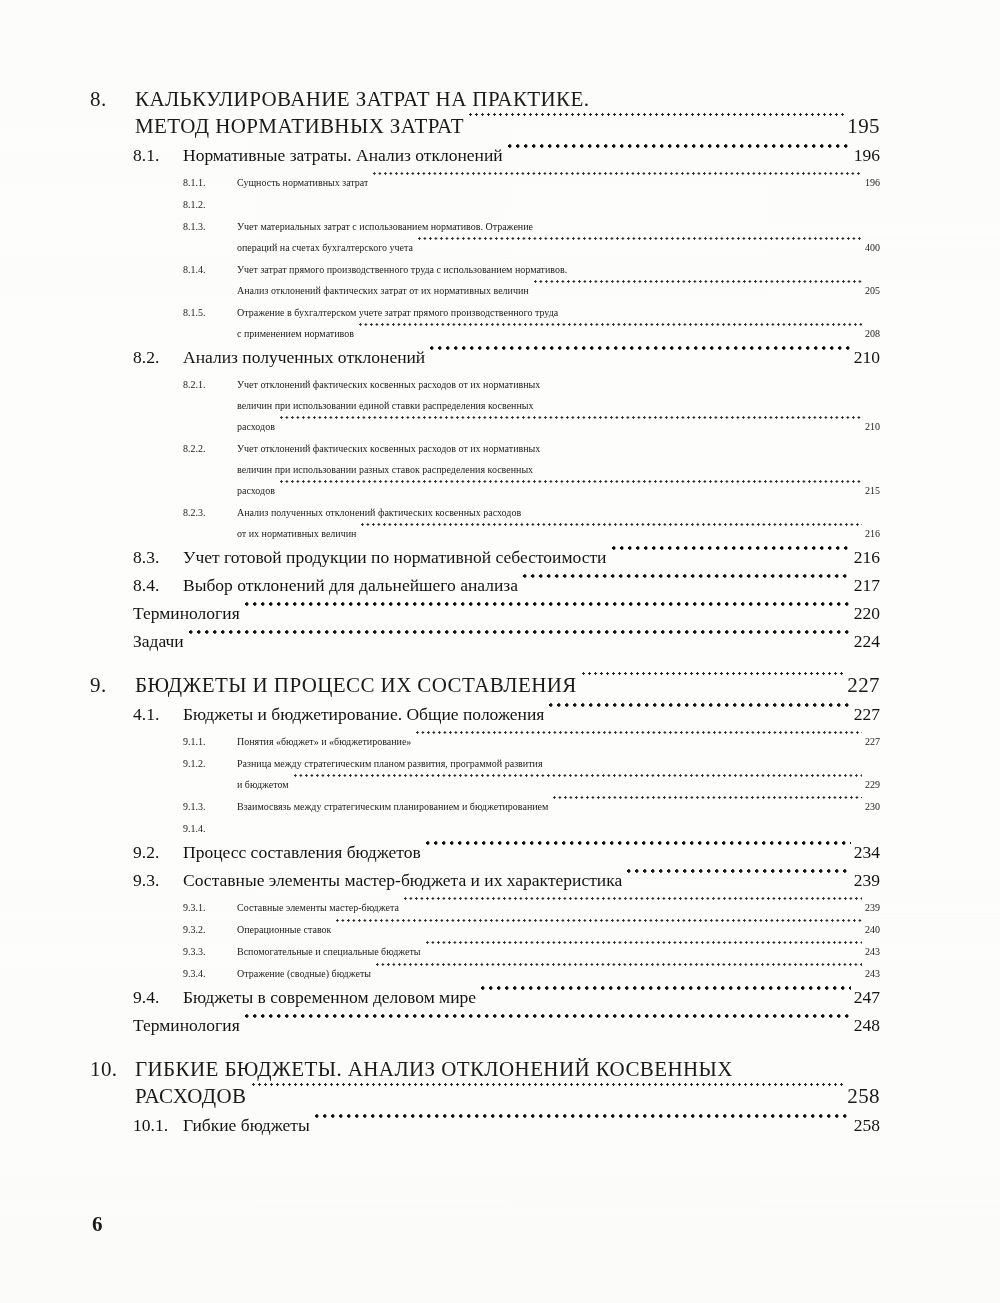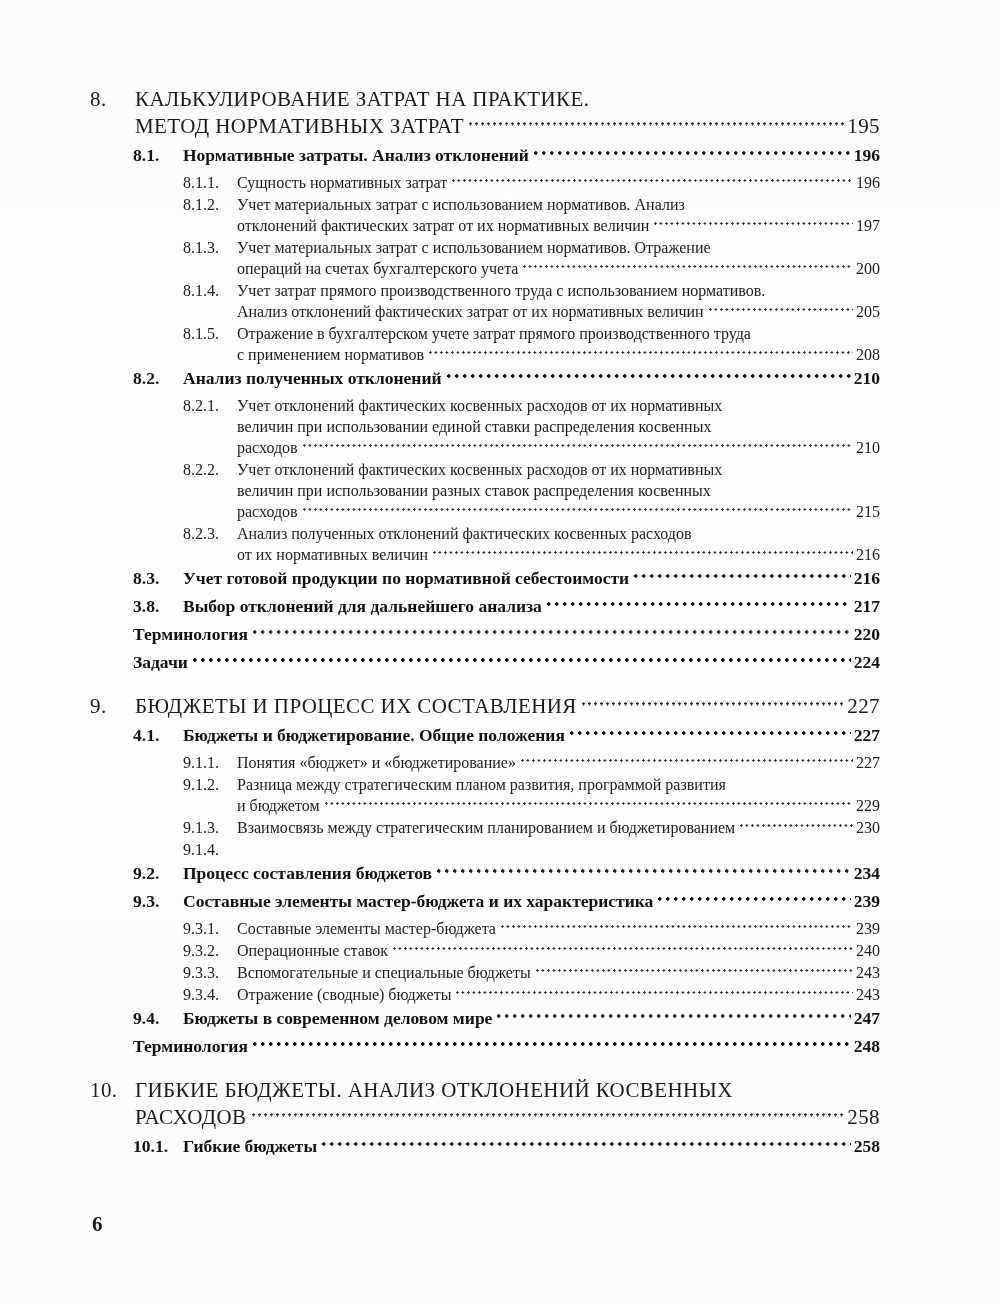--- a/index.html
+++ b/index.html
@@ -29,42 +29,42 @@
     line-height: 27px;
     letter-spacing: 0.4px;
     margin-top: 20px;
     margin-bottom: 4px;
     color: #1a1a1a;
   }
   .entry:first-child { margin-top: 0; }
   .level-chapter .num { width: 45px; }
 
   .level-section {
-    font-weight: bold;
+    font-weight: normal;
     font-size: 17.5px;
     line-height: 22px;
     padding-left: 43px;
     margin-top: 2px;
     margin-bottom: 6px;
     color: #121212;
   }
   .level-section .num { width: 50px; }
 
   .level-sub {
-    font-size: 16px;
+    font-size: 10px;
     line-height: 21px;
     padding-left: 93px;
     margin-top: 1px;
     margin-bottom: 1px;
     color: #1c1c1c;
   }
   .level-sub .num { width: 54px; }
 
   .line { display: block; }
-  .line.last { display: flex; align-items: center; }
+  .line.last { display: flex; align-items: flex-start; }
   .txt { white-space: nowrap; flex: 0 1 auto; overflow: hidden; }
   .pg { flex: 0 0 auto; white-space: nowrap; }
 
   .leader {
     flex: 1 1 auto;
     min-width: 14px;
     height: 3px;
     margin: 0 3px 4px 5px;
     background-image: radial-gradient(circle at 1.4px 1.5px, #2d2d2d 1.05px, rgba(0,0,0,0) 1.35px);
     background-size: 5.5px 3px;
@@ -123,37 +123,29 @@
         <div class="body">
           <div class="line last">
             <span class="txt">Сущность нормативных затрат</span>
             <span class="leader"></span>
             <span class="pg">196</span>
           </div>
         </div>
       </div>
       <div class="entry level-sub">
         <span class="num">8.1.2.</span>
-        <div class="body">
-          <div class="line"><span class="txt">Учет материальных затрат с использованием нормативов. Анализ</span></div>
-          <div class="line last">
-            <span class="txt">отклонений фактических затрат от их нормативных величин</span>
-            <span class="leader"></span>
-            <span class="pg">197</span>
-          </div>
-        </div>
       </div>
       <div class="entry level-sub">
         <span class="num">8.1.3.</span>
         <div class="body">
           <div class="line"><span class="txt">Учет материальных затрат с использованием нормативов. Отражение</span></div>
           <div class="line last">
             <span class="txt">операций на счетах бухгалтерского учета</span>
             <span class="leader"></span>
-            <span class="pg">200</span>
+            <span class="pg">400</span>
           </div>
         </div>
       </div>
       <div class="entry level-sub">
         <span class="num">8.1.4.</span>
         <div class="body">
           <div class="line"><span class="txt">Учет затрат прямого производственного труда с использованием нормативов.</span></div>
           <div class="line last">
             <span class="txt">Анализ отклонений фактических затрат от их нормативных величин</span>
             <span class="leader"></span>
@@ -221,21 +213,21 @@
         <span class="num">8.3.</span>
         <div class="body">
           <div class="line last">
             <span class="txt">Учет готовой продукции по нормативной себестоимости</span>
             <span class="leader"></span>
             <span class="pg">216</span>
           </div>
         </div>
       </div>
       <div class="entry level-section">
-        <span class="num">3.8.</span>
+        <span class="num">8.4.</span>
         <div class="body">
           <div class="line last">
             <span class="txt">Выбор отклонений для дальнейшего анализа</span>
             <span class="leader"></span>
             <span class="pg">217</span>
           </div>
         </div>
       </div>
       <div class="entry level-section">
         <div class="body">

